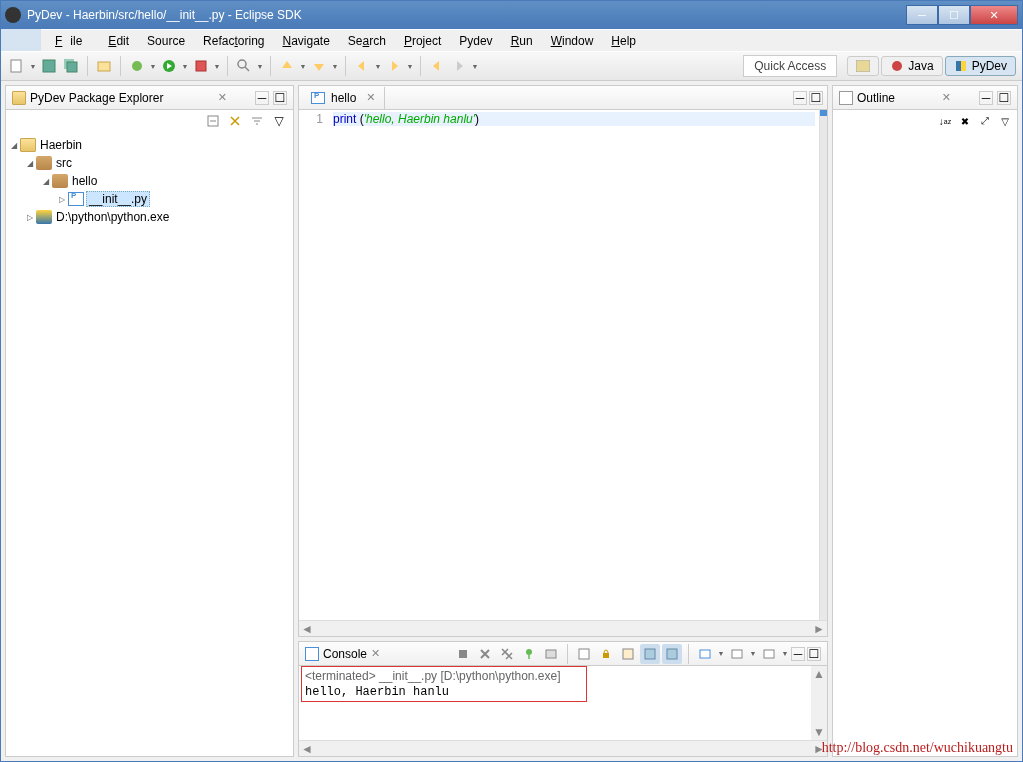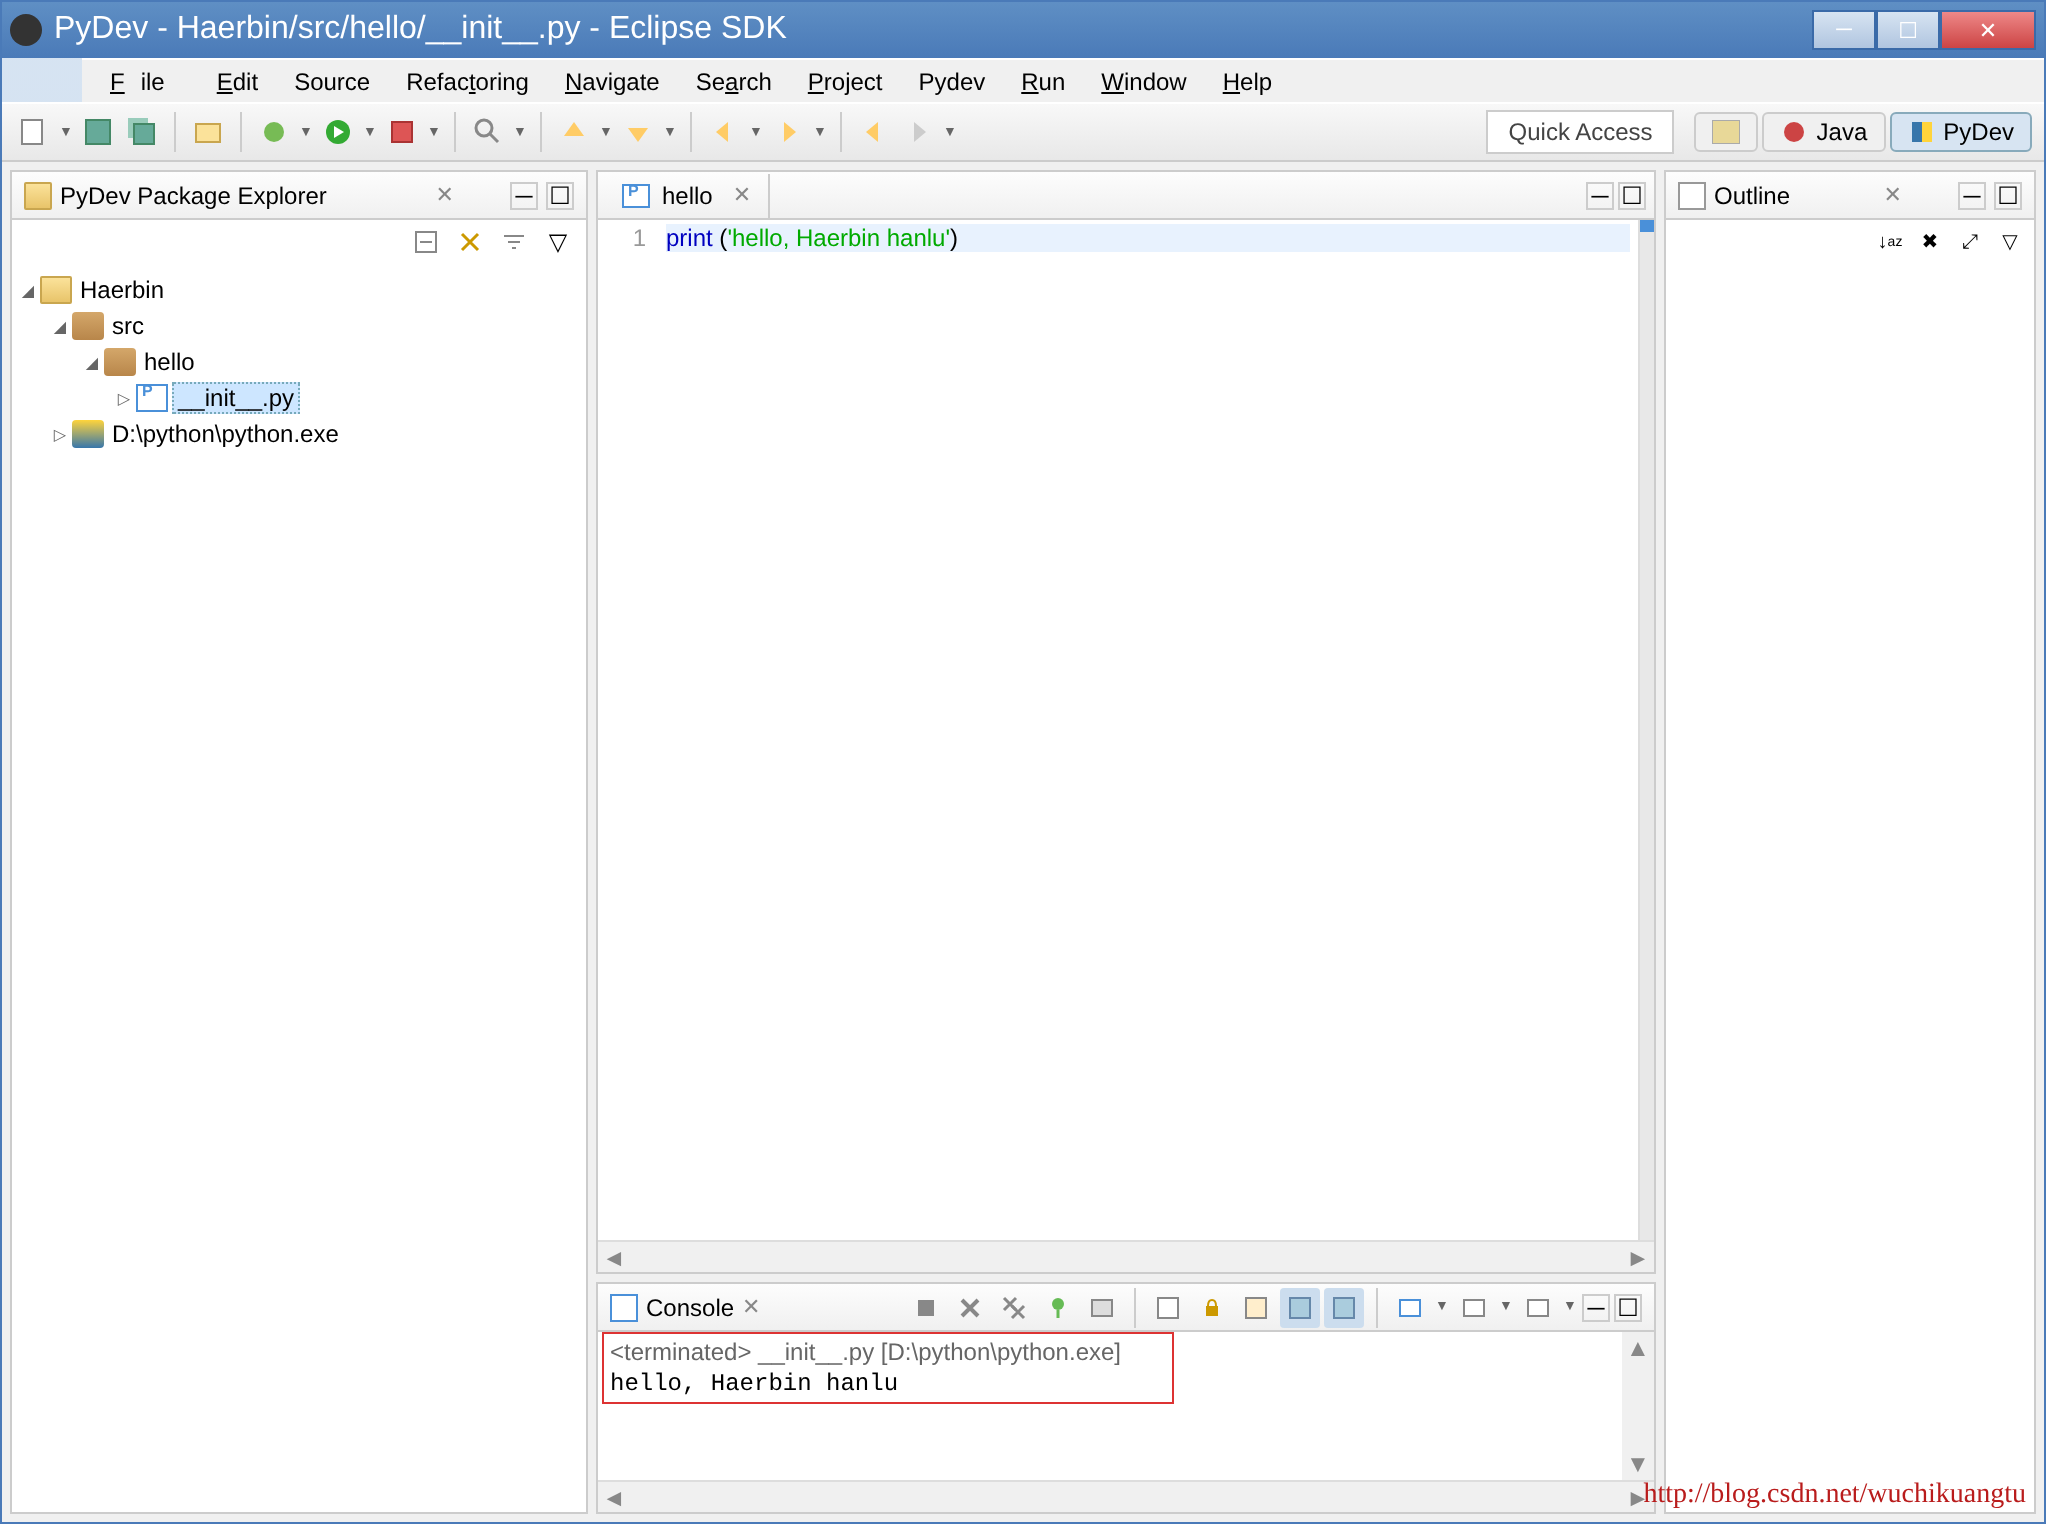--- a/index.html
+++ b/index.html
@@ -2,21 +2,21 @@
 <html><head>
   <meta charset="utf-8">
   <style>
     * { margin: 0; padding: 0; box-sizing: border-box; font-family: "Segoe UI", Tahoma, sans-serif; font-size: 12px; }
     body { background: #fff; width: 1023px; height: 762px; overflow: hidden; position: relative; }
     
     
     .window { border: 1px solid #4a7ab8; background: linear-gradient(#d7e4f2, #c0d5ed); width: 100%; height: 100%; display: flex; flex-direction: column; }
     .titlebar { height: 28px; background: linear-gradient(#5f8fc4, #4a7ab8); display: flex; align-items: center; padding: 0 4px; color: #fff; }
     .titlebar .icon { width: 16px; height: 16px; border-radius: 50%; background: #333; margin-right: 6px; }
-    .titlebar .title { flex: 1; font-size: 16px; }
+    .titlebar .title { flex: 1; font-size: 12px; }
     .win-btns { display: flex; gap: 0; }
     .win-btn { width: 32px; height: 20px; background: linear-gradient(#d7e4f2, #b0c5e0); border: 1px solid #3a6aa8; display: flex; align-items: center; justify-content: center; font-size: 11px; cursor: pointer; }
     .win-btn.close { background: linear-gradient(#e88, #c44); color: #fff; width: 48px; }
     
     
     .menubar { height: 22px; background: #f0f0f0; display: flex; align-items: center; padding: 0 6px; gap: 2px; border-top: 1px solid #fff; margin-left: 40px; }
     .menubar span { padding: 2px 8px; cursor: pointer; }
     .menubar u { text-decoration: underline; }
     
     
@@ -57,21 +57,21 @@
     .center { flex: 1; display: flex; flex-direction: column; gap: 4px; }
     .editor { flex: 1; background: #fff; border: 1px solid #ccc; display: flex; flex-direction: column; }
     .editor-tabs { height: 24px; background: linear-gradient(#fdfdfd, #f0f0f0); border-bottom: 1px solid #ccc; display: flex; align-items: center; padding: 0 4px; }
     .editor-tab { display: flex; align-items: center; gap: 4px; padding: 0 8px; height: 22px; border-right: 1px solid #ccc; }
     .editor-content { flex: 1; background: #fff; display: flex; position: relative; overflow: hidden; }
     .gutter { width: 30px; background: #fff; color: #999; text-align: right; padding: 2px 6px 2px 2px; font-family: "Courier New", monospace; font-size: 12px; }
     .code { flex: 1; padding: 2px 4px; font-family: "Courier New", monospace; font-size: 12px; background: #fff; }
     .code-line { white-space: pre; }
     .current-line { background: #e8f2fe; display: block; }
     .kw { color: #0000c0; }
-    .str { color: #00aa00; }
+    .str { color: #00aa00; font-style: italic; }
     .overview-ruler { width: 8px; background: #e8e8e8; border-left: 1px solid #ddd; }
     .overview-ruler .mark { width: 100%; height: 6px; background: #4a90d9; }
     .editor-scrollbar-h { height: 16px; background: #f0f0f0; border-top: 1px solid #ddd; display: flex; align-items: center; }
     .sb-track { flex: 1; height: 14px; background: #f0f0f0; position: relative; }
     .sb-arrow { width: 16px; height: 16px; display: flex; align-items: center; justify-content: center; color: #888; cursor: pointer; }
     
     
     .console { height: 116px; background: #fff; border: 1px solid #ccc; display: flex; flex-direction: column; }
     .console-header { height: 24px; background: linear-gradient(#fdfdfd, #f0f0f0); border-bottom: 1px solid #ccc; display: flex; align-items: center; padding: 0 6px; gap: 4px; }
     .console-toolbar { margin-left: auto; display: flex; gap: 2px; align-items: center; }

